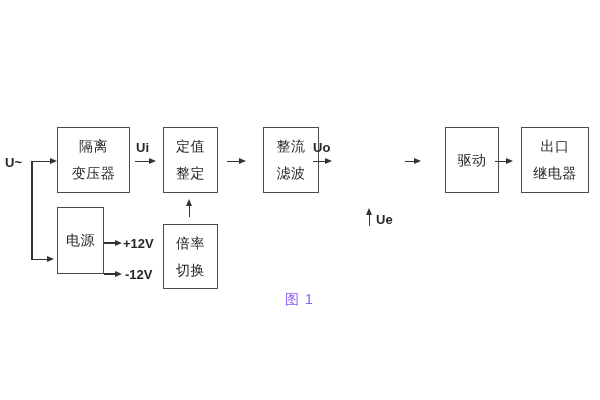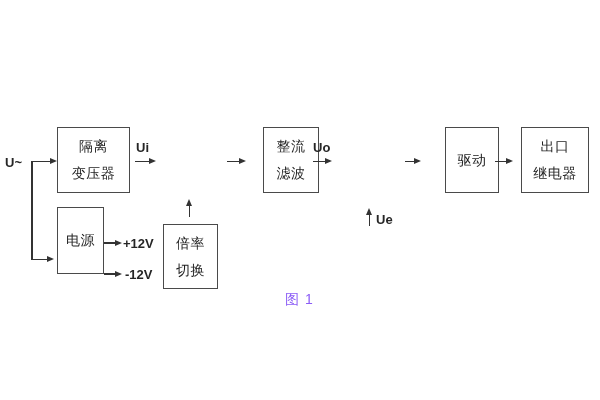--- a/index.html
+++ b/index.html
@@ -21,20 +21,22 @@
   .sig{position:absolute;font-size:13px;font-weight:bold;color:#262626;white-space:nowrap;}
   .caption{position:absolute;font-size:14px;color:#8b5cf6;letter-spacing:1px;}
 </style>
 </head>
 <body>
 
 <div id="canvas">
 
   <div class="box" style="left:57px;top:127px;width:73px;height:66px;">隔离
 变压器</div>
+  <div class="box" style="left:163px;top:127px;width:55px;height:66px;">定值
+整定</div>
   <div class="box" style="left:263px;top:127px;width:56px;height:66px;">整流
 滤波</div>
   <div class="box" style="left:429px;top:127px;width:54px;height:66px;margin-left:16px;">驱动</div>
   <div class="box" style="left:521px;top:127px;width:68px;height:66px;">出口
 继电器</div>
 
   <div class="box" style="left:57px;top:207px;width:47px;height:67px;">电源</div>
   <div class="box" style="left:163px;top:224px;width:55px;height:65px;">倍率
 切换</div>
 

